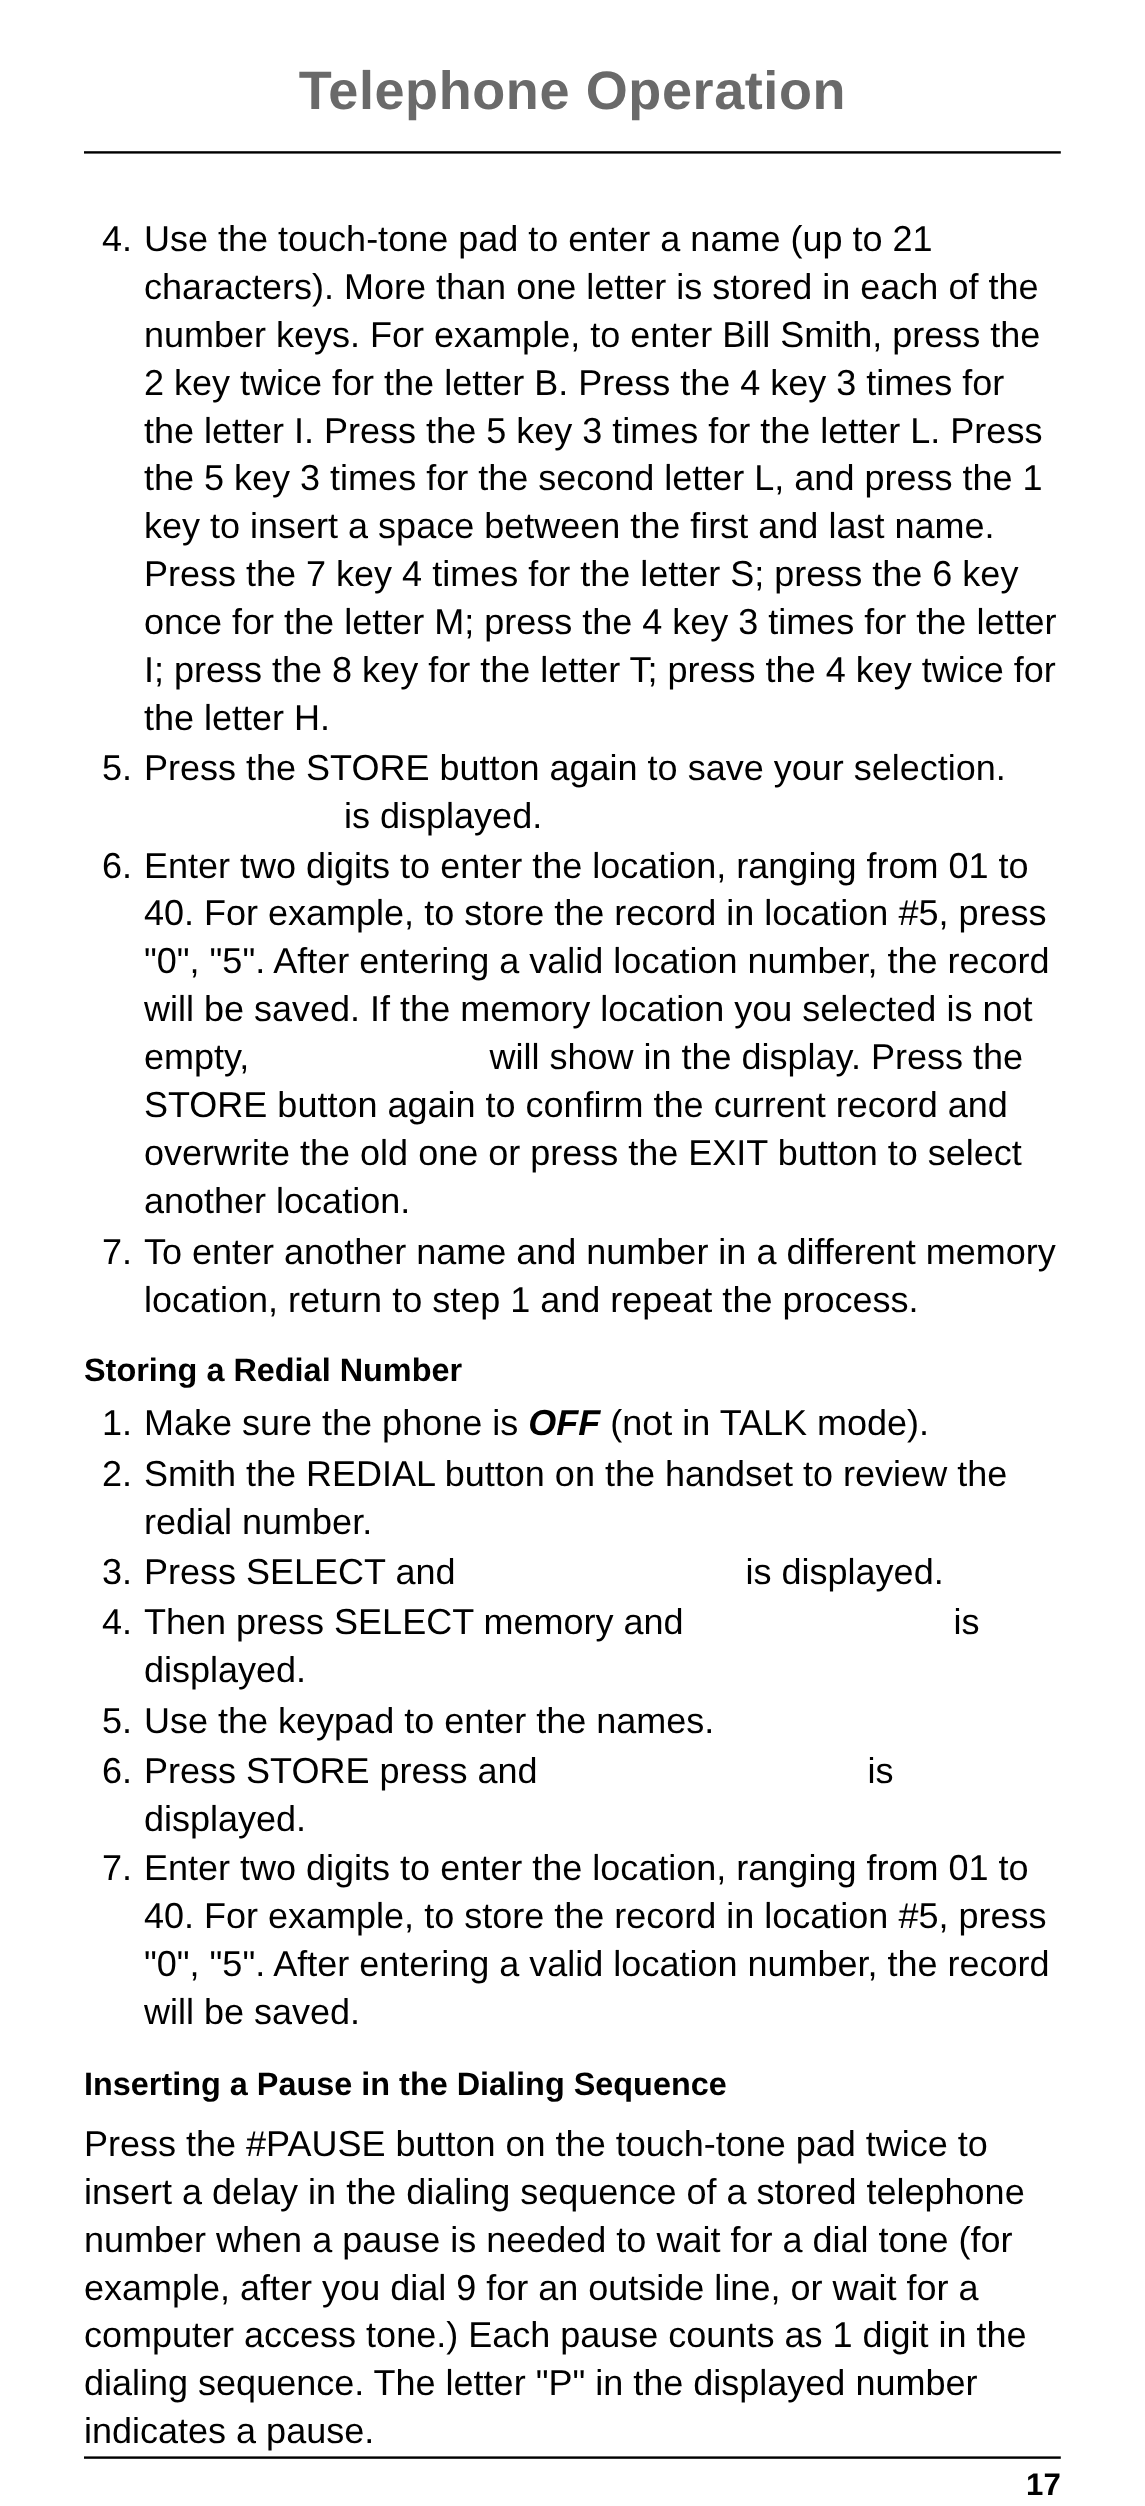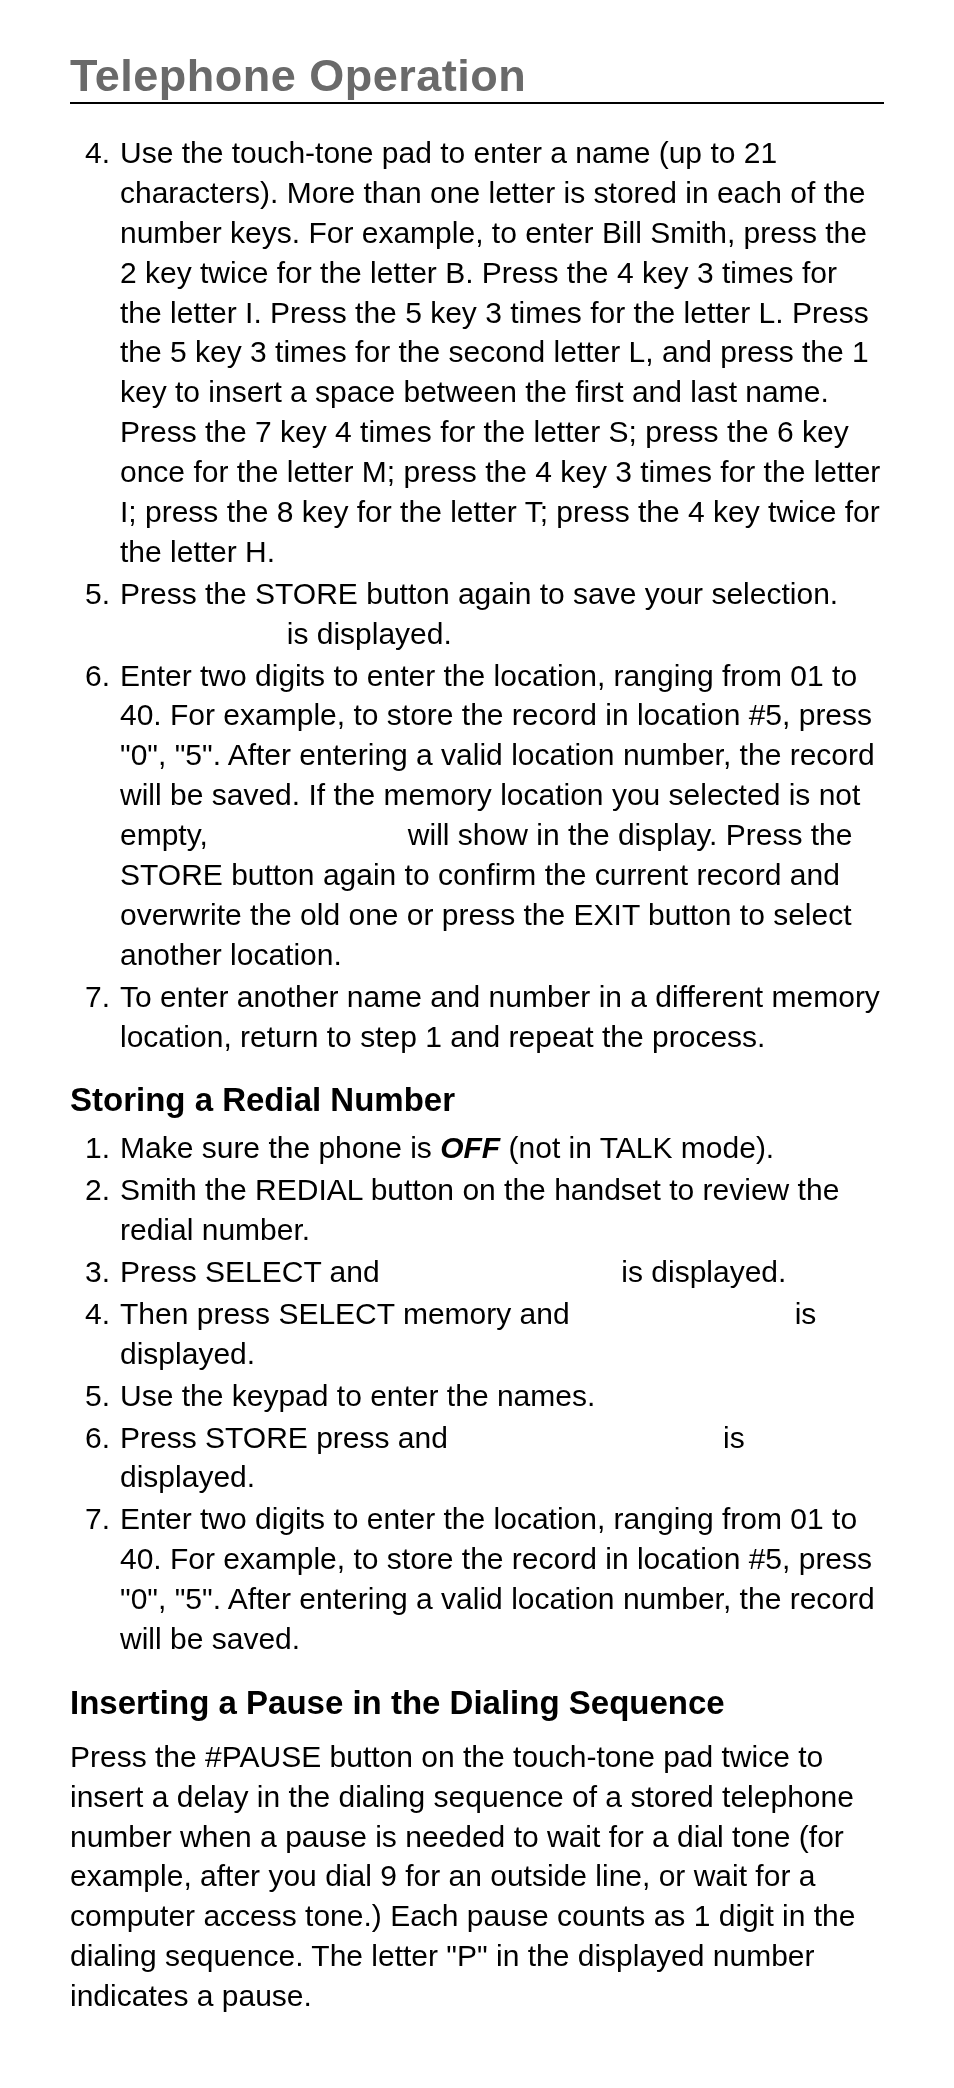--- a/index.html
+++ b/index.html
@@ -12,27 +12,27 @@
     color: #000000;
     position: relative;
   }
   .page {
     padding: 50px 70px 40px 70px;
     height: 100%;
     display: flex;
     flex-direction: column;
   }
   .header-title {
-    text-align: left;
+    text-align: center;
     font-size: 45px;
     font-weight: 600;
     color: #6a6a6a;
-    padding-bottom: 0;
+    padding-bottom: 24px;
     border-bottom: 2px solid #000000;
-    margin-bottom: 29px;
+    margin-bottom: 52px;
     font-family: 'Segoe UI Semibold', 'Helvetica Neue', Arial, sans-serif;
     letter-spacing: 0.5px;
   }
   .content {
     flex: 1;
     font-size: 30px;
     line-height: 1.33;
     color: #000000;
   }
   ol.main-list {
@@ -46,21 +46,21 @@
     margin-bottom: 2px;
   }
   ol.main-list > li .num {
     position: absolute;
     left: 0;
     top: 0;
     width: 40px;
     text-align: right;
   }
   .section-heading {
-    font-size: 33px;
+    font-size: 27px;
     font-weight: 700;
     margin-top: 22px;
     margin-bottom: 6px;
     font-family: 'Segoe UI Semibold', 'Helvetica Neue', Arial, sans-serif;
   }
   .para {
     margin-top: 12px;
   }
   .bold { font-weight: 700; font-style: italic; }
   .footer {
@@ -128,13 +128,16 @@
         <span class="num">7.</span>
         <span>Enter two digits to enter the location, ranging from 01 to 40. For example, to store the record in location #5, press "0", "5". After entering a valid location number, the record will be saved.</span>
       </li>
     </ol>
 
     <div class="section-heading">Inserting a Pause in the Dialing Sequence</div>
     <p class="para">Press the #PAUSE button on the touch-tone pad twice to insert a delay in the dialing sequence of a stored telephone number when a pause is needed to wait for a dial tone (for example, after you dial 9 for an outside line, or wait for a computer access tone.) Each pause counts as 1 digit in the dialing sequence. The letter "P" in the displayed number indicates a pause.</p>
 
   </div>
 
+  <div class="footer">
+    <span>17</span>
+  </div>
 </div>
 
 </body></html>

